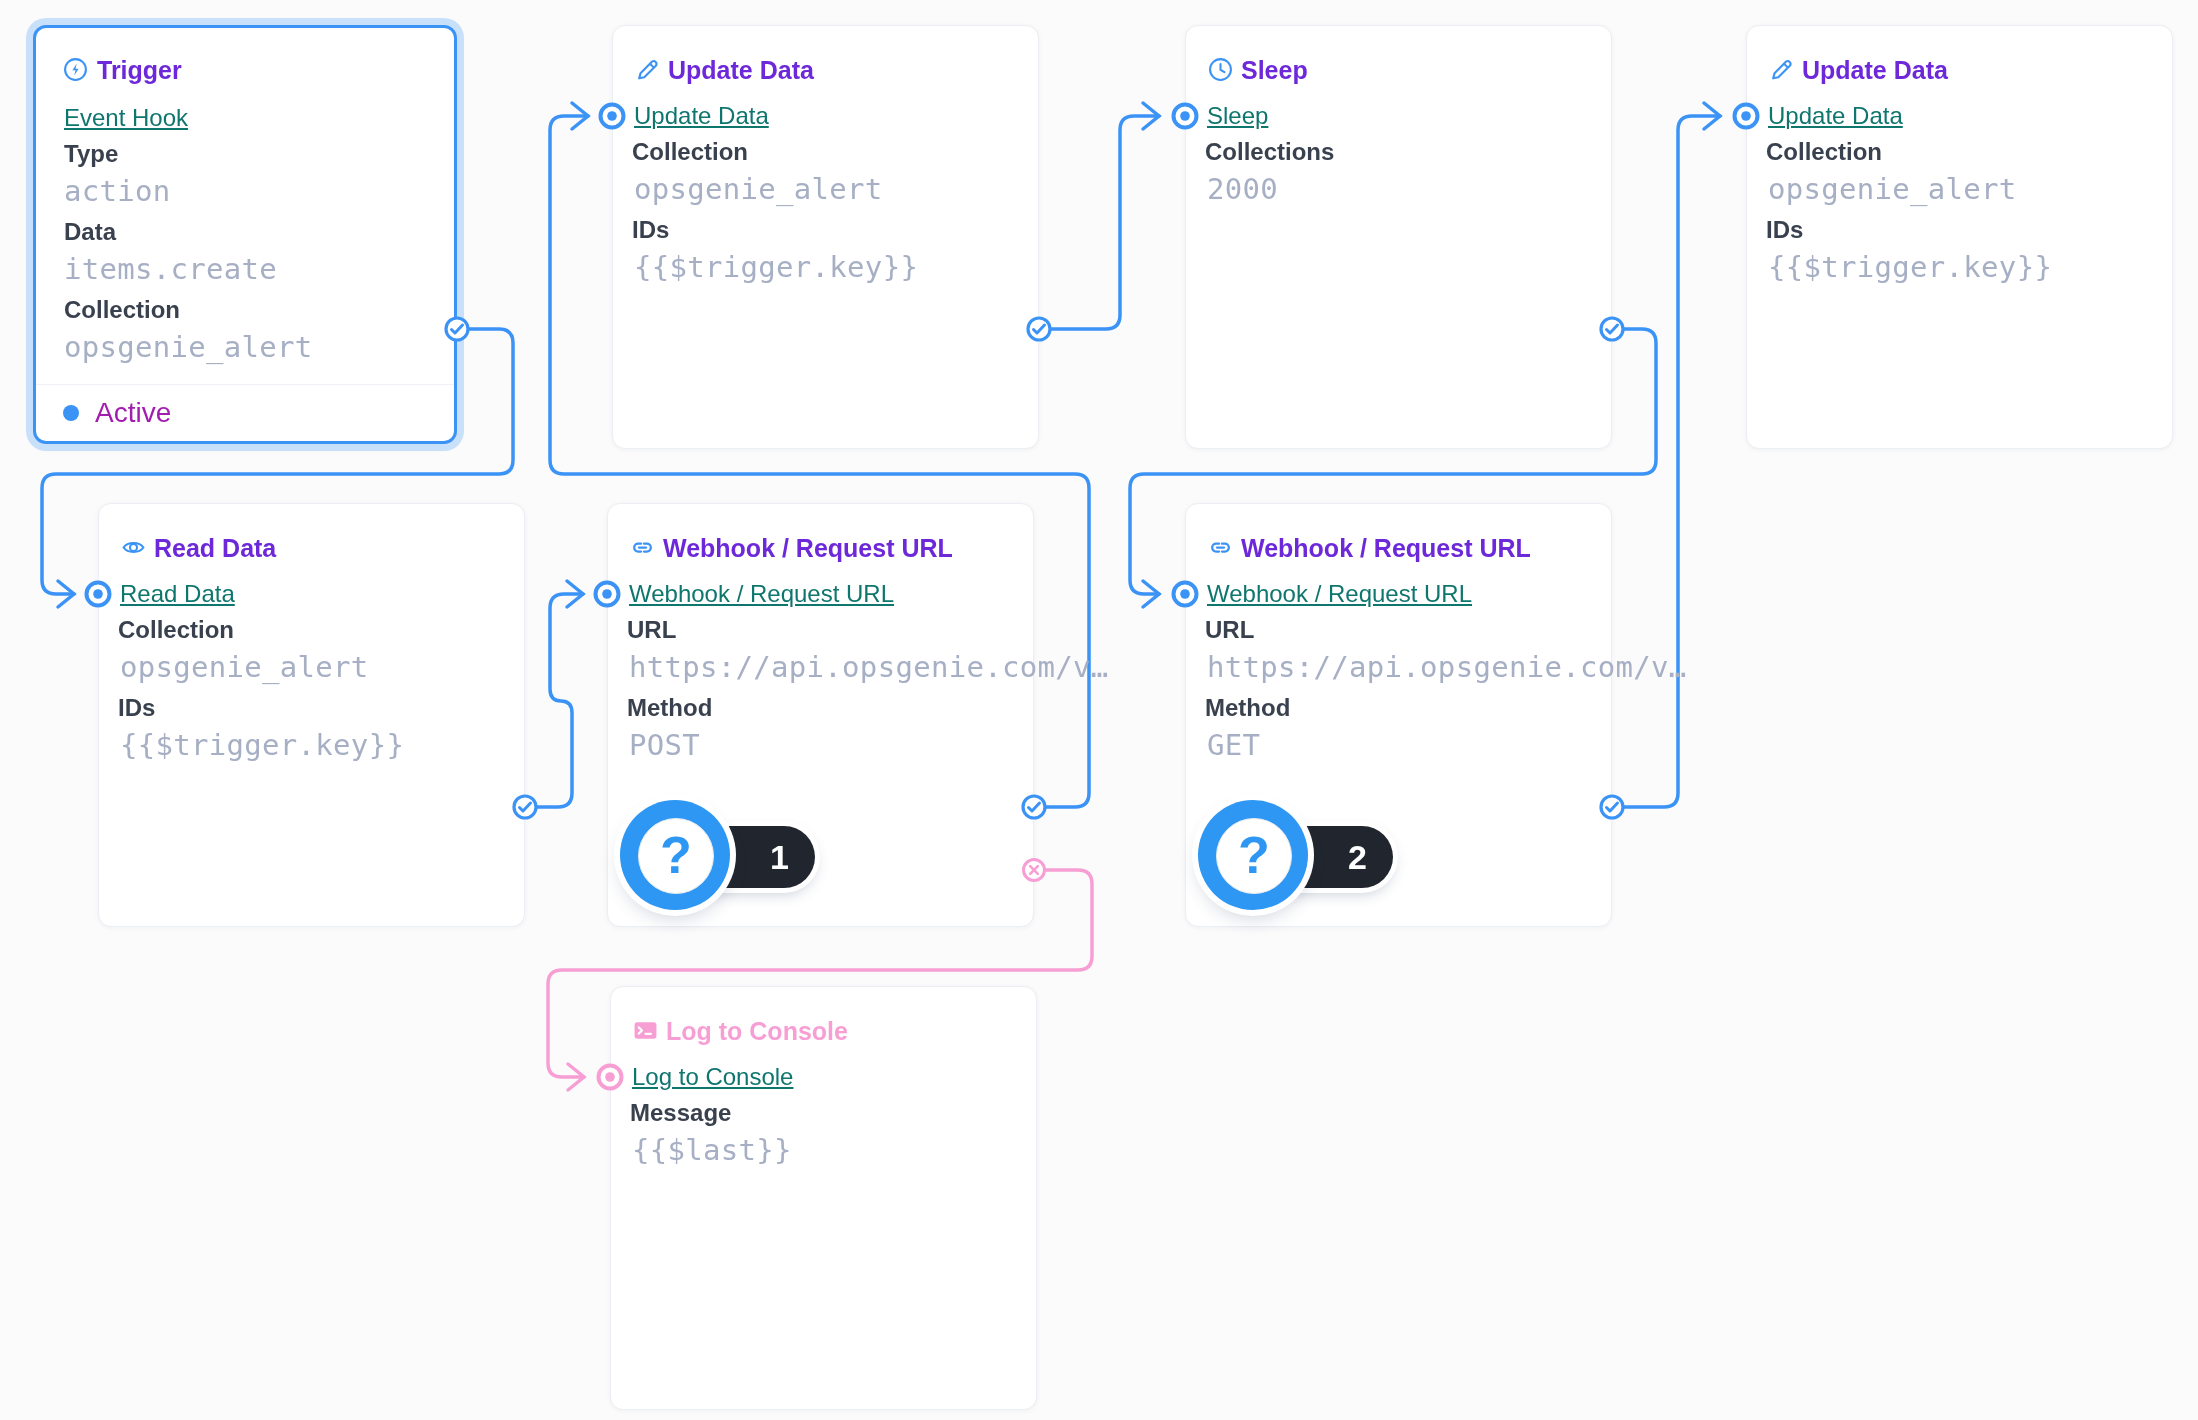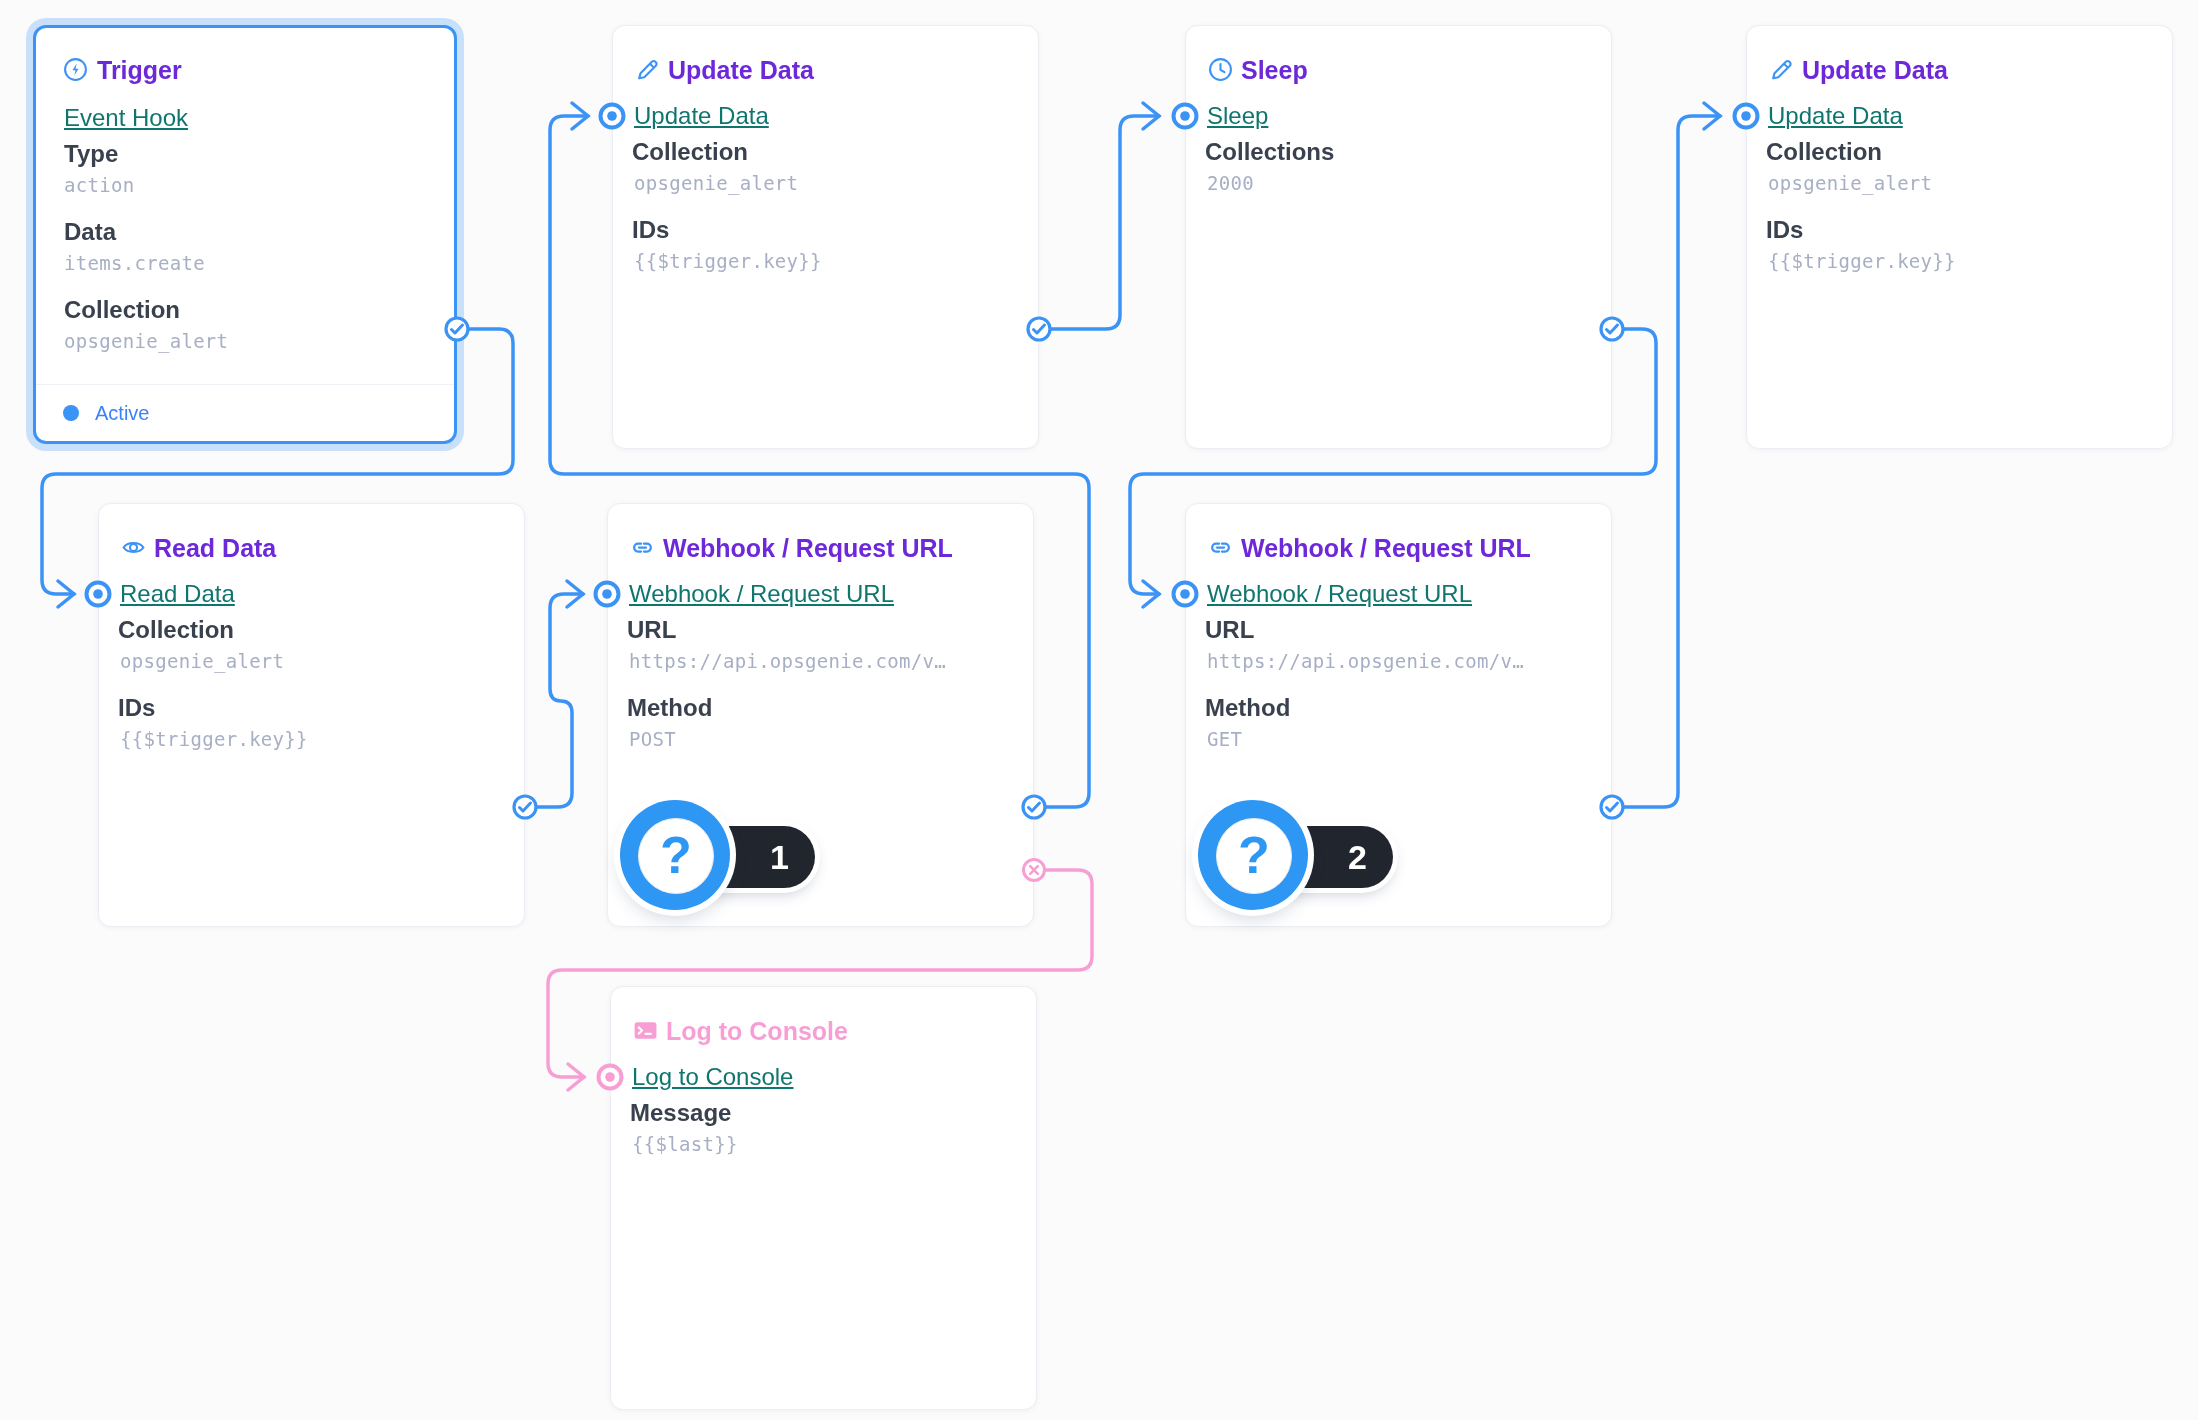--- a/index.html
+++ b/index.html
@@ -15,30 +15,30 @@
         box-shadow:0 0 0 7px #c9e0fb,0 2px 10px rgba(25,39,80,0.08);}
   .card-title{position:absolute;top:30px;left:55px;font-size:25px;font-weight:700;color:#6d28d9;white-space:nowrap;}
   .card.pinkcard .card-title{color:#f79fd4;}
   .card-icon{position:absolute;top:31px;left:22px;width:25px;height:25px;}
   .card.selected .card-icon{left:27px;top:29px;}
   .card.selected .card-title{left:61px;top:28px;}
   .card.selected .bodyline,.card.selected .flabel,.card.selected .fvalue{left:28px;}
 
   .bodyline{position:absolute;left:21px;font-size:24px;color:#0f766e;white-space:nowrap;text-decoration:underline;}
   .flabel{position:absolute;left:19px;font-size:24px;font-weight:600;color:#3a414e;white-space:nowrap;}
-  .fvalue{position:absolute;left:21px;font-size:19px;font-family:"DejaVu Sans Mono",monospace;color:#a7afc4;white-space:nowrap;letter-spacing:0.3px;}
+  .fvalue{position:absolute;left:21px;font-size:29px;font-family:"DejaVu Sans Mono",monospace;color:#a7afc4;white-space:nowrap;letter-spacing:0.3px;}
   .r-sub{top:76px;}
   .r2l{top:112px;} .r2v{top:146px;}
   .r3l{top:190px;} .r3v{top:224px;}
   .r4l{top:268px;} .r4v{top:302px;}
 
   .trigger-footer{position:absolute;left:0;right:0;bottom:0;height:56px;border-top:1.5px solid #eef1f5;
         display:flex;align-items:center;padding-left:27px;}
   .status-dot{width:16px;height:16px;border-radius:50%;background:#3b93f5;margin-right:16px;}
-  .status-text{font-size:20px;color:#3b82f6;}
+  .status-text{font-size:28px;color:#a21caf;}
 
   
   .port{position:absolute;z-index:6;}
 
   
   .badge-pill{position:absolute;height:62px;width:146px;border-radius:31px;background:#21262e;
         box-shadow:0 0 0 5px #ffffff,0 6px 14px rgba(40,60,100,0.25);z-index:8;
         display:flex;align-items:center;justify-content:flex-end;padding-right:26px;box-sizing:border-box;}
   .badge-pill span{color:#ffffff;font-size:34px;font-weight:700;}
   .badge-circle{position:absolute;width:110px;height:110px;border-radius:50%;background:#2e97f3;

